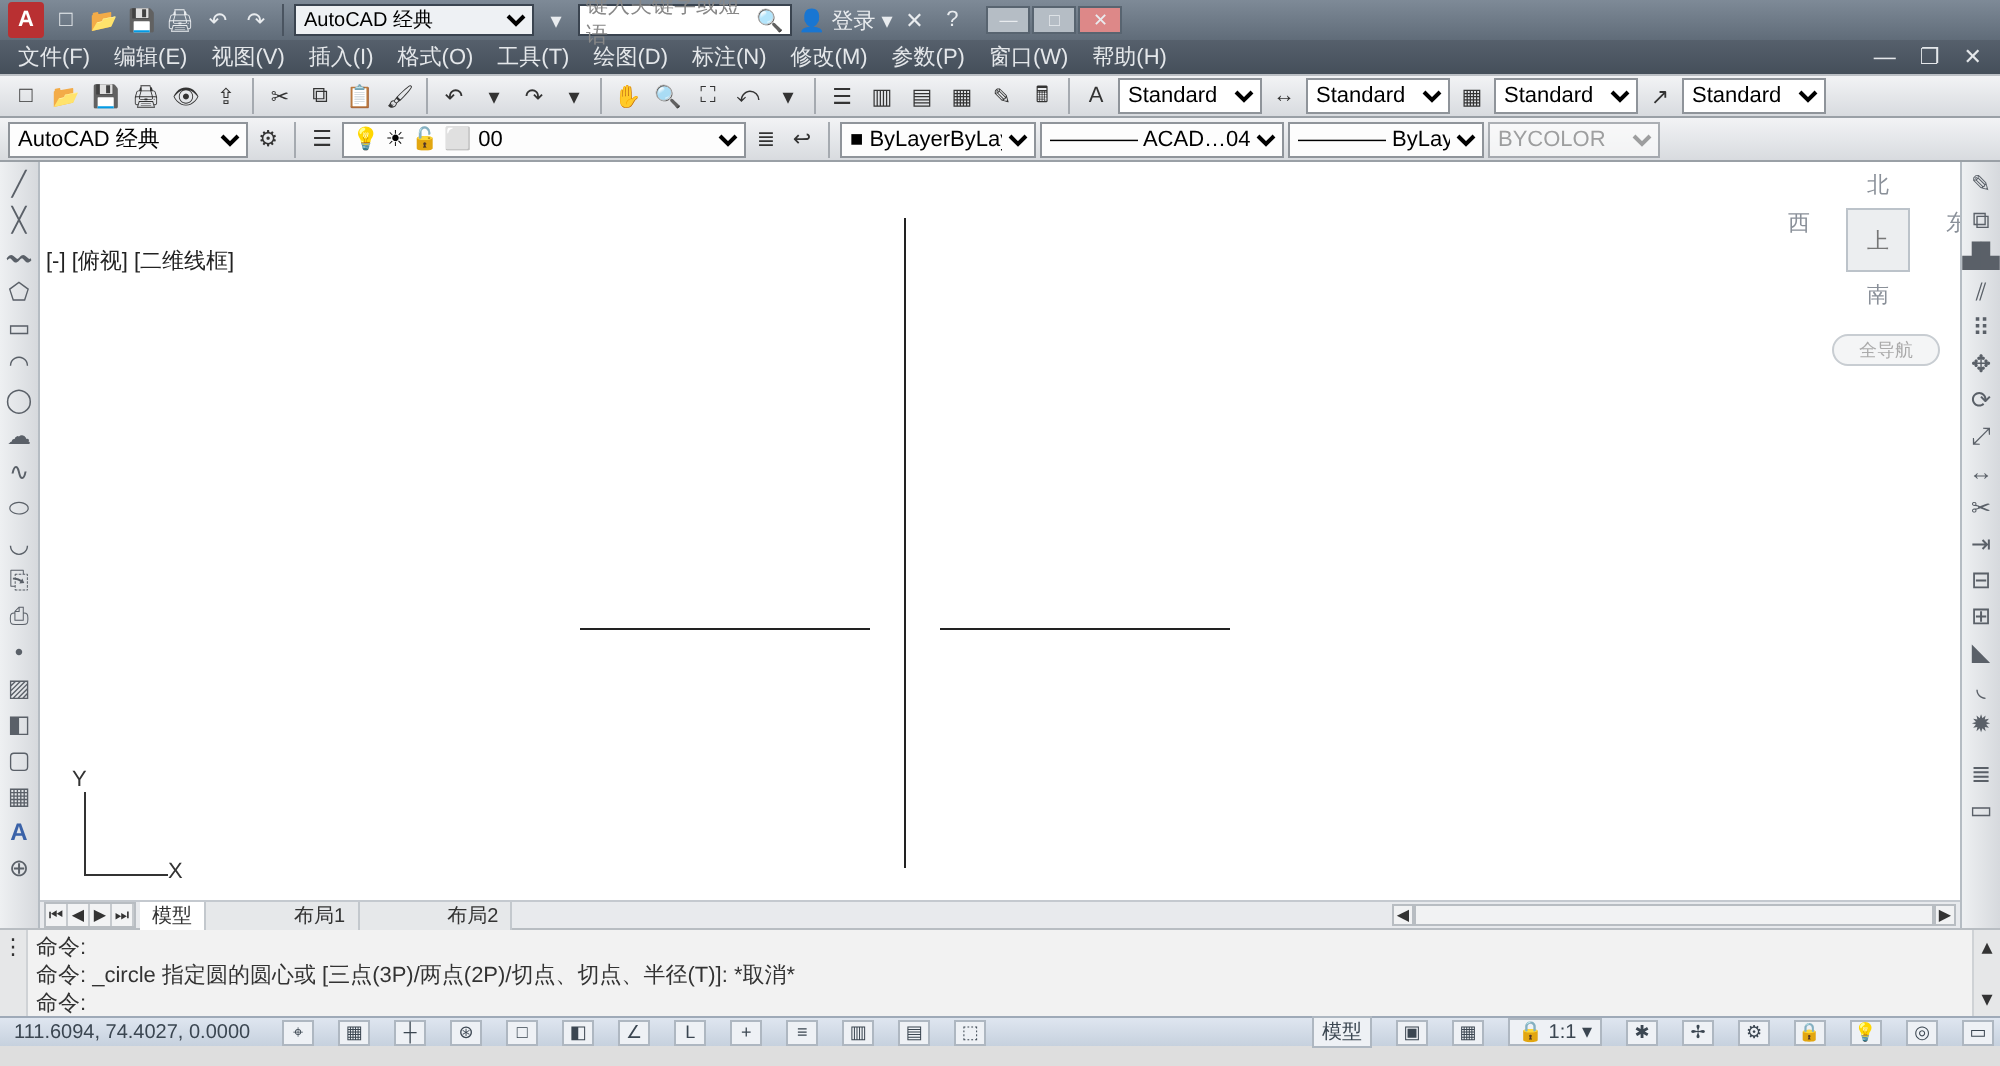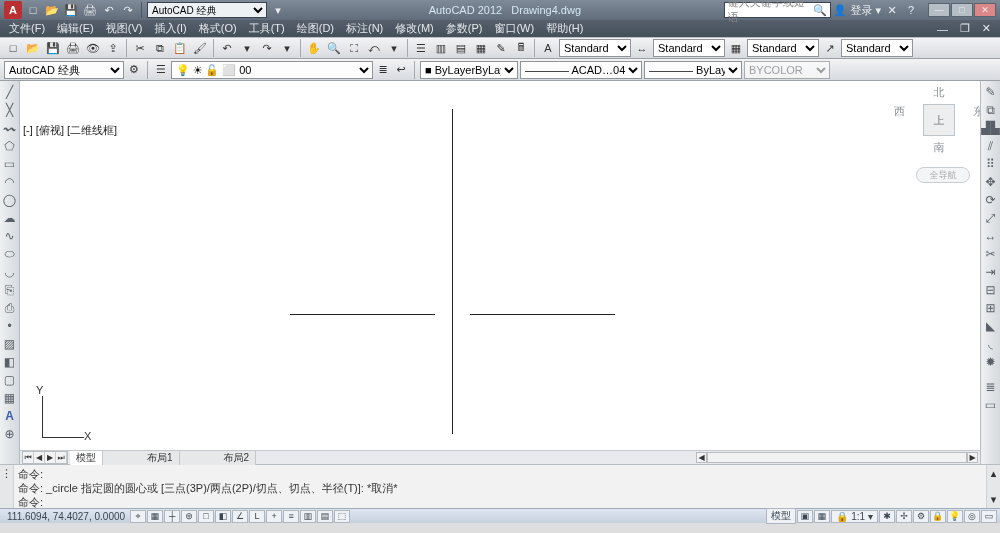--- a/index.html
+++ b/index.html
@@ -57,21 +57,21 @@
   .tab-strip .tab.active { background:#fff;}
   .tab-strip .tab:not(.active){ background:#e6e8ea;padding-left:44px;}
   .tab-strip .hscroll { position:absolute; right:2px; top:1px; display:flex; gap:0;}
   .tab-strip .hscroll span { width:11px; height:11px; border:1px solid #b8bdc2; background:#f1f2f3; font-size:8px; display:flex; align-items:center; justify-content:center;}
   
   .cmdarea { height:44px; background:#f2f2f2; border-top:1px solid #b8bdc2; display:flex;}
   .cmdarea .gut { width:14px; background:#e6e7e8; border-right:1px solid #cfd2d5; display:flex; align-items:flex-start; justify-content:center; padding-top:2px;}
   .cmdarea .lines { flex:1; padding:2px 4px; font-size:11px; color:#333; line-height:14px; white-space:pre; overflow:hidden;}
   .cmdarea .vscroll { width:14px; background:#e6e7e8; border-left:1px solid #cfd2d5; display:flex; flex-direction:column; align-items:center; justify-content:space-between; padding:2px 0;}
   
-  .statusbar { height:15px; background: linear-gradient(#dfe6f0,#c6d1de); border-top:1px solid #9faab8; display:flex; align-items:center; font-size:10px; color:#3b4651; padding:0 3px; gap:1px;}
+  .statusbar { height:15px; background: linear-gradient(#dfe6f0,#c6d1de); border-top:1px solid #9faab8; display:flex; align-items:center; font-size:10px; color:#3b4651; padding:0 3px; gap:12px;}
   .statusbar .coords { padding:0 4px; white-space:nowrap;}
   .statusbar .sbtn { width:16px; height:13px; border:1px solid #aeb7c1; background:#eef1f5; display:flex; align-items:center; justify-content:center; font-size:9px; cursor:pointer;}
   .statusbar .spacer { flex:1;}
   .statusbar .pill { padding:0 4px; border:1px solid #aeb7c1; background:#eef1f5;}
 </style>
 </head>
 <body>
 
 <div class="qat">
   <div class="btn" style="width:18px;height:18px;background:#b93032;border-radius:2px;color:#fff;font-weight:bold;">A</div>
@@ -79,24 +79,20 @@
   <div class="btn">📂</div>
   <div class="btn">💾</div>
   <div class="btn">🖨</div>
   <div class="btn">↶</div>
   <div class="btn">↷</div>
   <div class="sep"></div>
   <select style="width:120px;">
     <option>AutoCAD 经典</option>
   </select>
   <div class="btn">▾</div>
-  <div class="title-center">
-    <span>AutoCAD 2012</span>&nbsp;&nbsp;
-    <span>Drawing4.dwg</span>
-  </div>
   <div class="search-box">
     <span style="flex:1;">键入关键字或短语</span>
     <span>🔍</span>
   </div>
   <div class="login">
     <span>👤</span>
     <span>登录</span>
     <span>▾</span>
   </div>
   <div class="btn">✕</div>

